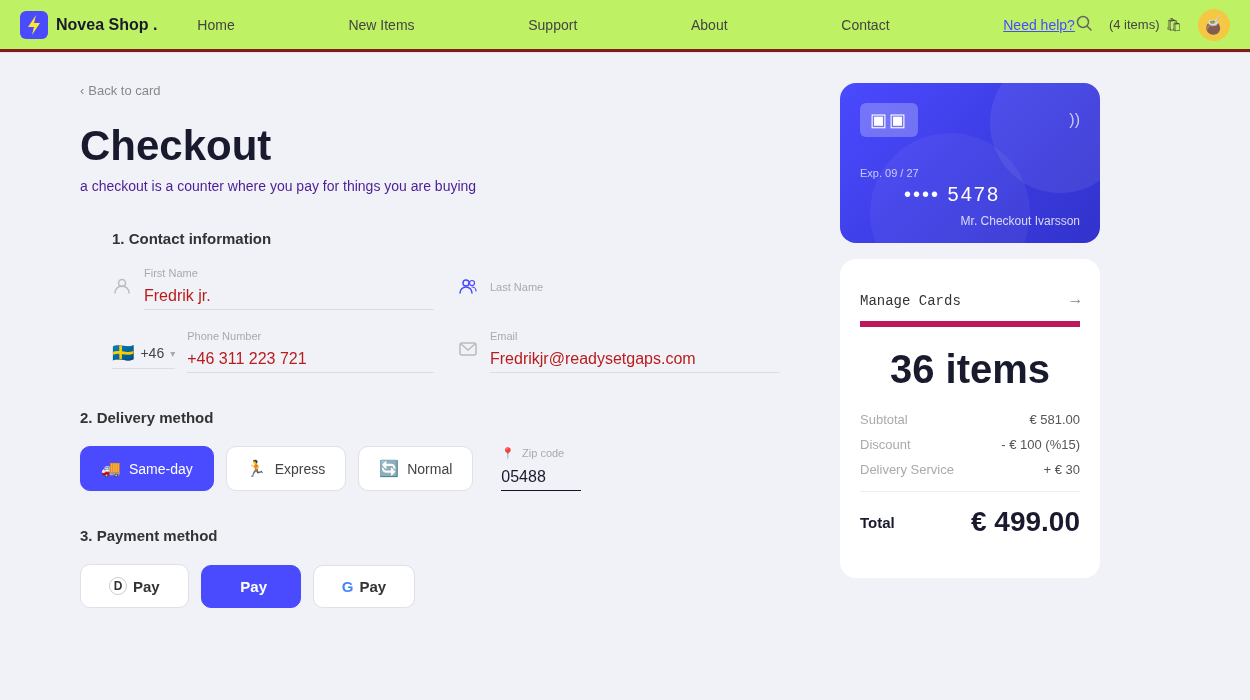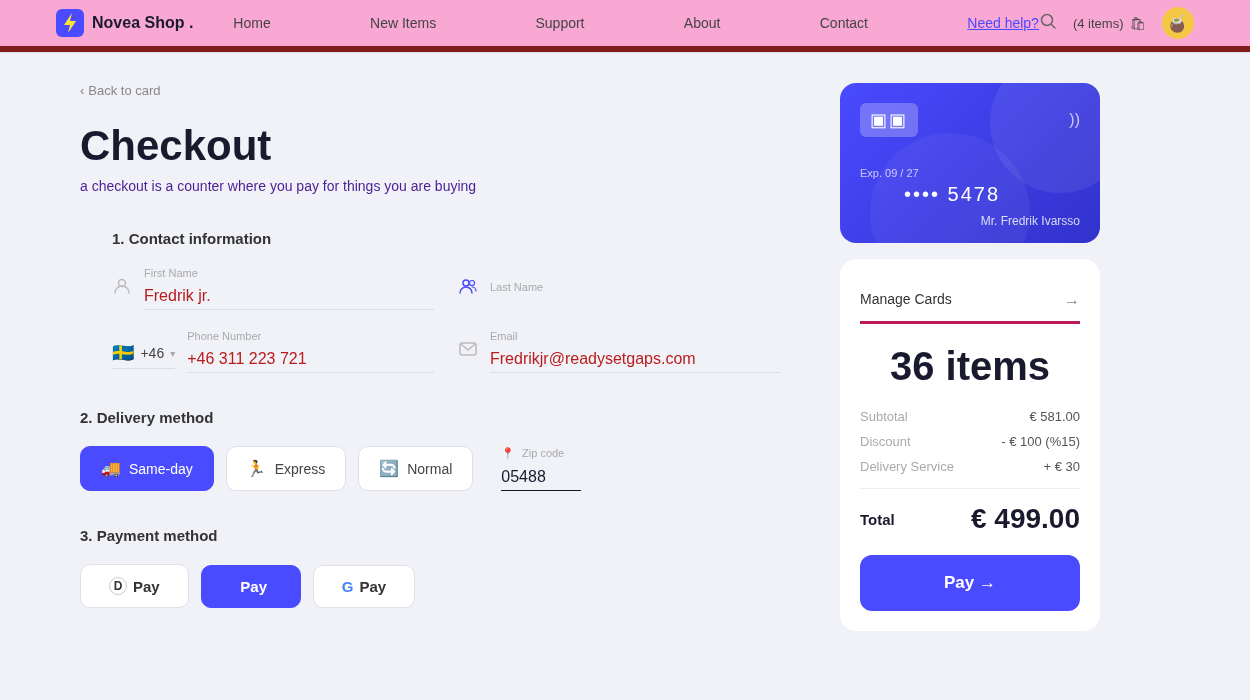--- a/index.html
+++ b/index.html
@@ -12,26 +12,26 @@
     }
     .page-wrapper {
       background: #f0f2f8;
       width: 1250px;
       min-height: 700px;
       display: flex;
       flex-direction: column;
     }
     
     .navbar {
-      background: #f9a8d4;
-      border-bottom: 6px solid #7f1d1d;
+      background: #bef264;
+      border-bottom: 3px solid #7f1d1d;
       height: 52px;
       display: flex;
       align-items: center;
-      padding: 0 56px;
+      padding: 0 20px;
       gap: 0;
     }
     .navbar-brand {
       display: flex;
       align-items: center;
       gap: 8px;
       margin-right: 40px;
       text-decoration: none;
     }
     .brand-icon {
@@ -334,26 +334,27 @@
       margin-left: 44px;
     }
     .card-holder {
       font-size: 12px;
       opacity: 0.8;
       text-align: right;
     }
     
     .manage-cards-row {
       display: flex;
-      align-items: flex-start;
+      align-items: flex-end;
       justify-content: space-between;
       padding: 12px 0;
-      border-bottom: 3px solid #be185d;
+      border-bottom: 6px solid #be185d;
       margin-bottom: 20px;
       cursor: pointer;
+      font-family: Liberation Mono, monospace;
     }
     .manage-cards-label {
       font-size: 14px;
       color: #333;
       font-weight: 500;
     }
     .manage-cards-arrow {
       font-size: 16px;
       color: #888;
     }
@@ -583,21 +584,21 @@
       <div class="credit-card">
         <div class="card-chip">
           <div class="chip-icon">▣▣</div>
           <div class="wifi-icon" style="font-size:16px;opacity:0.7;">))</div>
         </div>
         <div style="margin-top: 8px;">
           <div class="card-exp">
             <span>Exp.</span>&nbsp;<span>09 / 27</span>
           </div>
           <div class="card-number">•••• 5478</div>
-          <div class="card-holder">Mr. Fredrik Ivarsso</div>
+          <div class="card-holder">Mr. Checkout Ivarsson</div>
         </div>
       </div>
 
       <div class="summary-card">
 
         <div class="manage-cards-row">
           <span class="manage-cards-label">Manage Cards</span>
           <span class="manage-cards-arrow">→</span>
         </div>
 
@@ -616,19 +617,16 @@
           <span class="summary-value">+ € 30</span>
         </div>
 
         <hr class="summary-divider">
 
         <div class="total-row">
           <span class="total-label">Total</span>
           <span class="total-value">€ 499.00</span>
         </div>
 
-        <button class="pay-now-btn">
-          <span>Pay →</span>
-        </button>
       </div>
     </div>
   </div>
 </div>
 
 </body></html>

